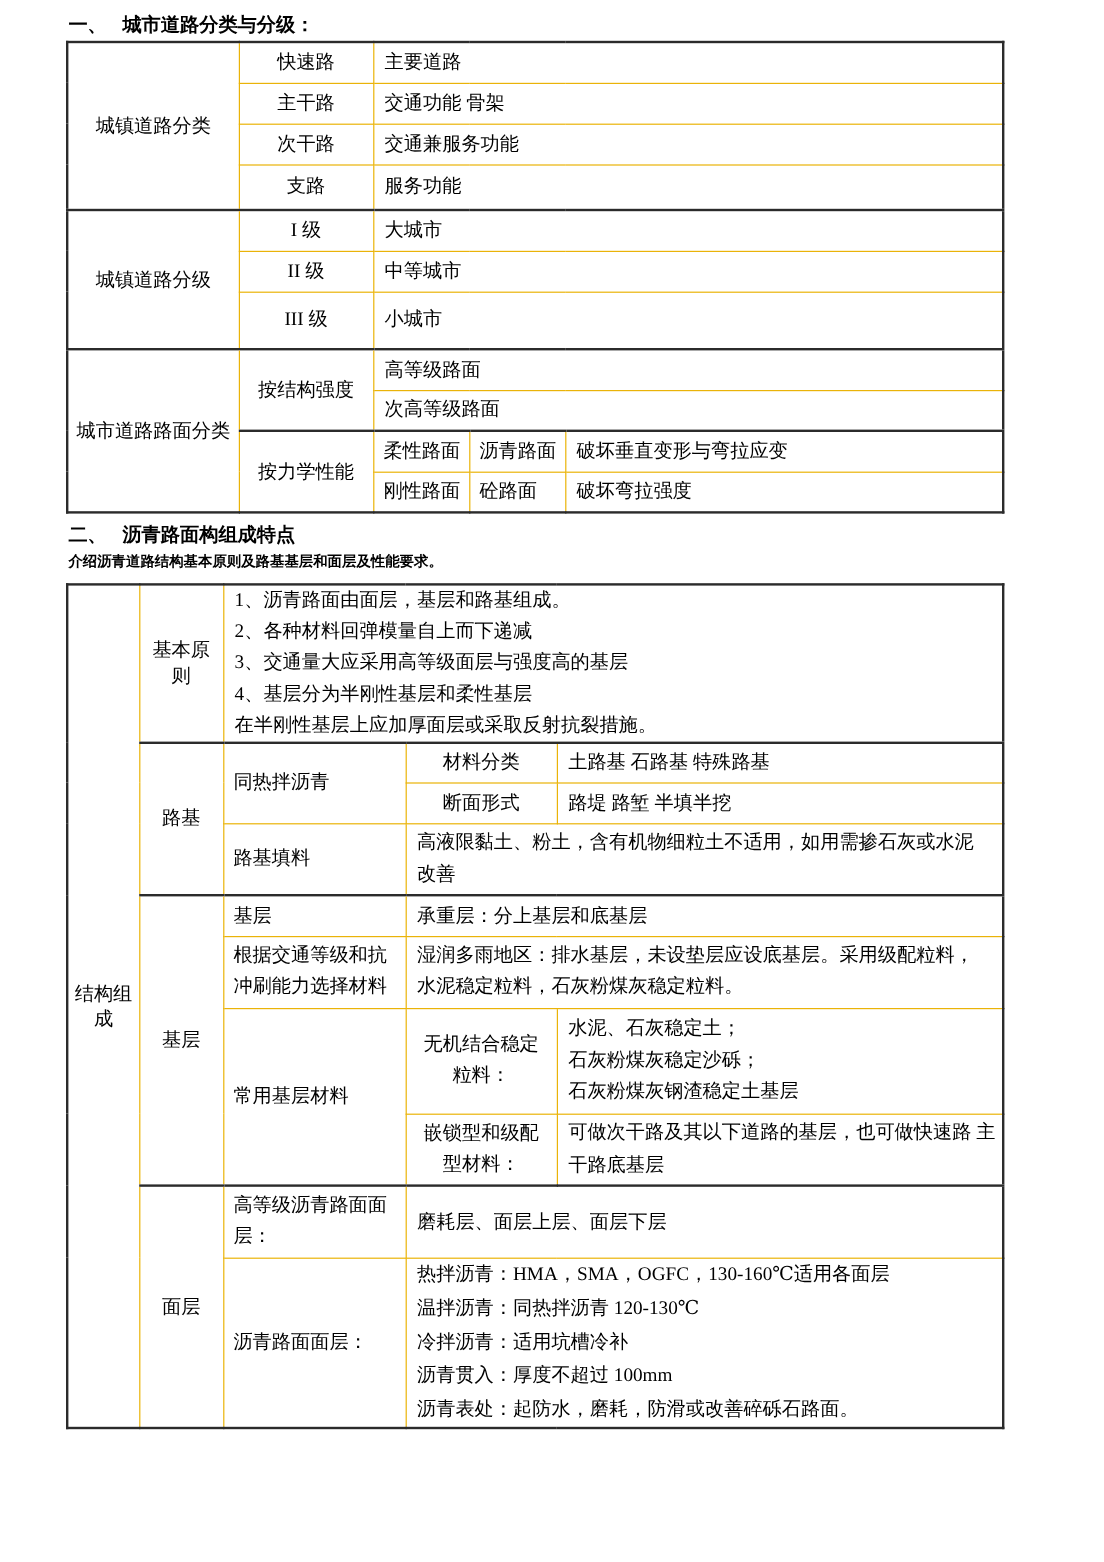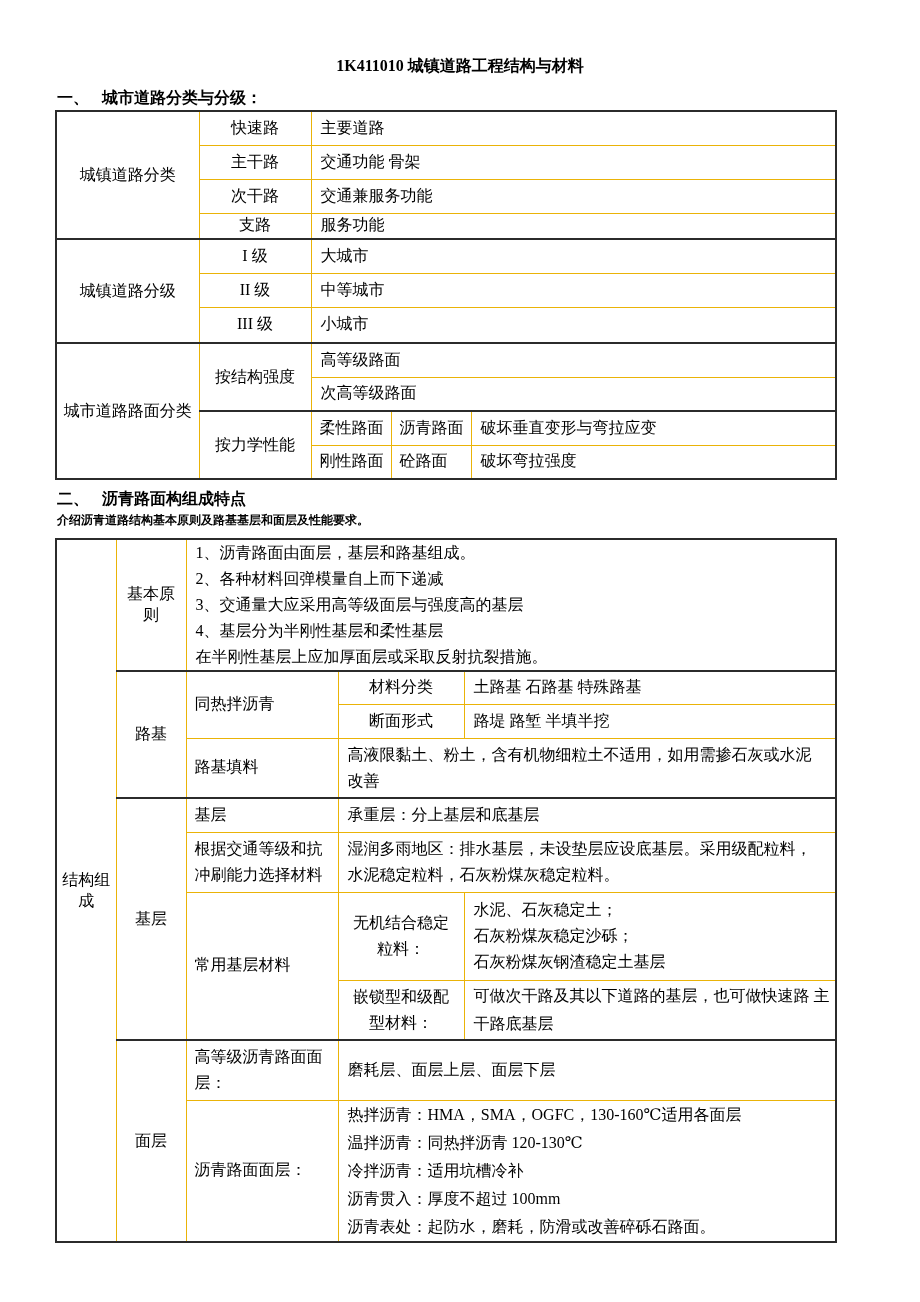--- a/index.html
+++ b/index.html
@@ -63,21 +63,20 @@
   td.l  { text-align: left;  padding: 0 6px 0 8px; }  
   td.l4 { text-align: center;  padding: 0 8px; }        
   td.ml  div { line-height: 26px; }                   
   td.ml28 div { line-height: 28px; }                  
 </style>
 </head>
 <body>
 
 <div class="page">
 
-  <div class="doc-title">1K411010 城镇道路工程结构与材料</div>
 
   <div class="sec-head" id="sec1">
     <span class="num">一、</span><span>城市道路分类与分级：</span>
   </div>
 
   <table id="t1">
     <colgroup>
       <col style="width:143px">
         <col style="width:112px">
         <col style="width:80px">
@@ -91,34 +90,34 @@
       <td class="v" colspan="3">主要道路</td>
     </tr>
     <tr style="height:34px">
       <td class="c">主干路</td>
       <td class="v" colspan="3">交通功能 骨架</td>
     </tr>
     <tr style="height:34px">
       <td class="c">次干路</td>
       <td class="v" colspan="3">交通兼服务功能</td>
     </tr>
-    <tr style="height:26px">
+    <tr style="height:38px">
       <td class="c">支路</td>
       <td class="v" colspan="3">服务功能</td>
     </tr>
     <tr class="thick" style="height:34px">
       <td class="c" rowspan="3">城镇道路分级</td>
       <td class="c">I 级</td>
       <td class="v" colspan="3">大城市</td>
     </tr>
     <tr style="height:34px">
       <td class="c">II 级</td>
       <td class="v" colspan="3">中等城市</td>
     </tr>
-    <tr style="height:36px">
+    <tr style="height:48px">
       <td class="c">III 级</td>
       <td class="v" colspan="3">小城市</td>
     </tr>
     <tr class="thick" style="height:34px">
       <td class="c" rowspan="4">城市道路路面分类</td>
       <td class="c" rowspan="2">按结构强度</td>
       <td class="v" colspan="3">高等级路面</td>
     </tr>
     <tr style="height:34px">
       <td class="v" colspan="3">次高等级路面</td>

